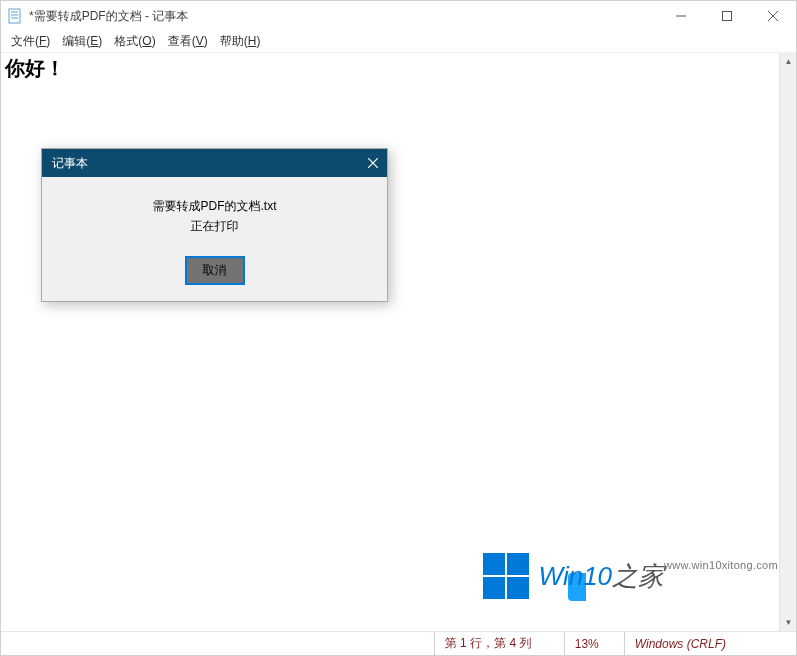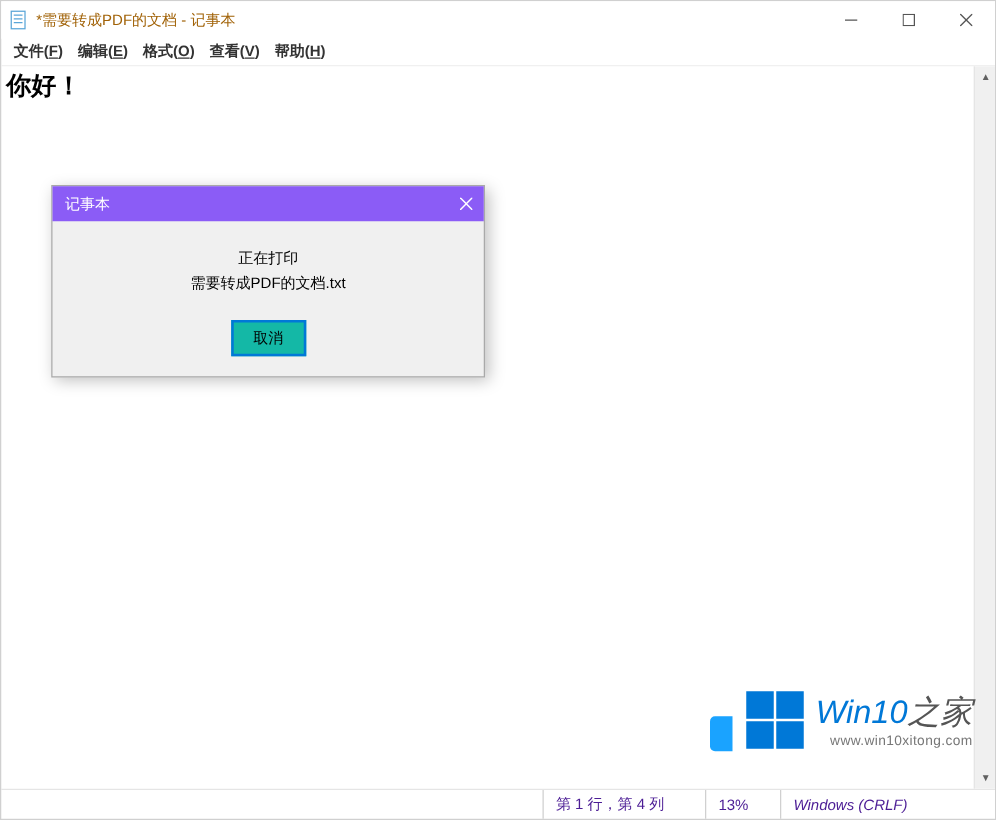--- a/index.html
+++ b/index.html
@@ -9,51 +9,51 @@
       background: #fff;
       width: 797px;
       height: 656px;
       position: relative;
       overflow: hidden;
     }
     .window { width: 100%; height: 100%; border: 1px solid #d0d0d0; display: flex; flex-direction: column; }
     .titlebar { height: 30px; display: flex; align-items: center; background: #fff; }
     .titlebar-icon { width: 16px; height: 16px; margin: 0 6px; }
     .titlebar-icon svg { width: 16px; height: 16px; }
-    .titlebar-text { flex: 1; color: #a16207; font-size: 12px; }
+    .titlebar-text { flex: 1; color: #404040; font-size: 12px; }
     .win-controls { display: flex; }
     .win-btn { width: 46px; height: 30px; display: flex; align-items: center; justify-content: center; color: #555; }
-    .menubar { height: 22px; display: flex; align-items: center; padding: 0 4px; border-bottom: 1px solid #f0f0f0; font-weight: bold; }
+    .menubar { height: 22px; display: flex; align-items: center; padding: 0 4px; border-bottom: 1px solid #f0f0f0; }
     .menu-item { padding: 2px 6px; color: #333; font-size: 12px; }
     .menu-item u { text-decoration: underline; }
     .content-area { flex: 1; position: relative; overflow: hidden; }
     .editor { position: absolute; inset: 0; padding: 2px 4px; font-family: "SimSun", "Microsoft YaHei", monospace; font-size: 20px; font-weight: bold; white-space: pre; outline: none; }
     .scrollbar-v { position: absolute; right: 0; top: 0; bottom: 0; width: 17px; background: #f0f0f0; border-left: 1px solid #e5e5e5; }
     .scroll-arrow { width: 17px; height: 17px; display: flex; align-items: center; justify-content: center; color: #606060; font-size: 8px; }
     .scroll-arrow.down { position: absolute; bottom: 0; }
-    .statusbar { height: 24px; border-top: 1px solid #e5e5e5; display: flex; font-size: 12px; color: #4c1d95; }
+    .statusbar { height: 24px; border-top: 1px solid #e5e5e5; display: flex; font-size: 12px; color: #7f1d1d; }
     .status-spacer { flex: 1; }
     .status-cell { border-left: 1px solid #d0d0d0; height: 100%; display: flex; align-items: center; padding: 0 10px; min-width: 70px; }
     .status-cell.pos { min-width: 130px; }
     .status-cell.zoom { min-width: 60px; }
     .status-cell.eol { min-width: 110px; font-style: italic; }
     .status-cell.enc { min-width: 60px; margin-top: 40px; }
     
     .dialog { position: absolute; left: 40px; top: 95px; width: 347px; border: 1px solid #a9a9a9; box-shadow: 3px 3px 12px rgba(0,0,0,0.25); background: #f0f0f0; }
-    .dialog-titlebar { height: 28px; background: #8b5cf6; color: #fff; display: flex; align-items: center; padding: 0 10px; font-size: 12px; }
+    .dialog-titlebar { height: 28px; background: #0c4a6e; color: #fff; display: flex; align-items: center; padding: 0 10px; font-size: 12px; }
     .dialog-title { flex: 1; }
     .dialog-close { width: 28px; height: 28px; display: flex; align-items: center; justify-content: center; margin-right: -10px; color: #fff; }
     .dialog-body { padding: 18px 10px 16px; text-align: center; color: #000; font-size: 12px; }
     .dialog-line { margin: 3px 0; }
-    .dialog-btn { margin-top: 18px; display: inline-block; background: #14b8a6; border: 2px solid #0078d7; padding: 4px 16px; font-size: 12px; }
+    .dialog-btn { margin-top: 18px; display: inline-block; background: #737373; border: 2px solid #0078d7; padding: 4px 16px; font-size: 12px; }
     
     .watermark { position: absolute; right: 18px; bottom: 32px; display: flex; align-items: center; gap: 10px; pointer-events: none; }
     .wm-sq { width: 22px; height: 22px; background: #0078d7; }
     .wm-grid { display: grid; grid-template-columns: 22px 22px; grid-template-rows: 22px 22px; gap: 2px; }
-    .wm-text { display: flex; flex-direction: column; }
+    .wm-text { display: flex; flex-direction: row; }
     .wm-text-main { font-size: 26px; color: #0078d7; font-weight: 400; font-style: italic; }
     .wm-text-main .zj { color: #555; }
     .wm-url { font-size: 11px; color: #777; letter-spacing: 0.3px; text-align: right; }
     .wm-badge { position: absolute; right: 210px; bottom: 30px; width: 18px; height: 28px; background: #1aa3ff; border-radius: 4px 0 0 4px; pointer-events: none; }
   </style>
 </head>
 <body>
 
 <div class="window">
 
@@ -106,22 +106,22 @@
       <div class="dialog-titlebar">
         <span class="dialog-title">记事本</span>
         <div class="dialog-close">
           <svg width="10" height="10">
               <line x1="0" y1="0" x2="10" y2="10" stroke="currentColor" stroke-width="1.2"></line>
               <line x1="10" y1="0" x2="0" y2="10" stroke="currentColor" stroke-width="1.2"></line>
             </svg>
         </div>
       </div>
       <div class="dialog-body">
+        <div class="dialog-line">需要转成PDF的文档.txt</div>
         <div class="dialog-line">正在打印</div>
-        <div class="dialog-line">需要转成PDF的文档.txt</div>
         <button class="dialog-btn">取消</button>
       </div>
     </div>
 
     <div class="wm-badge"></div>
     <div class="watermark">
       <div class="wm-grid">
         <div class="wm-sq"></div>
           <div class="wm-sq"></div>
           <div class="wm-sq"></div>

